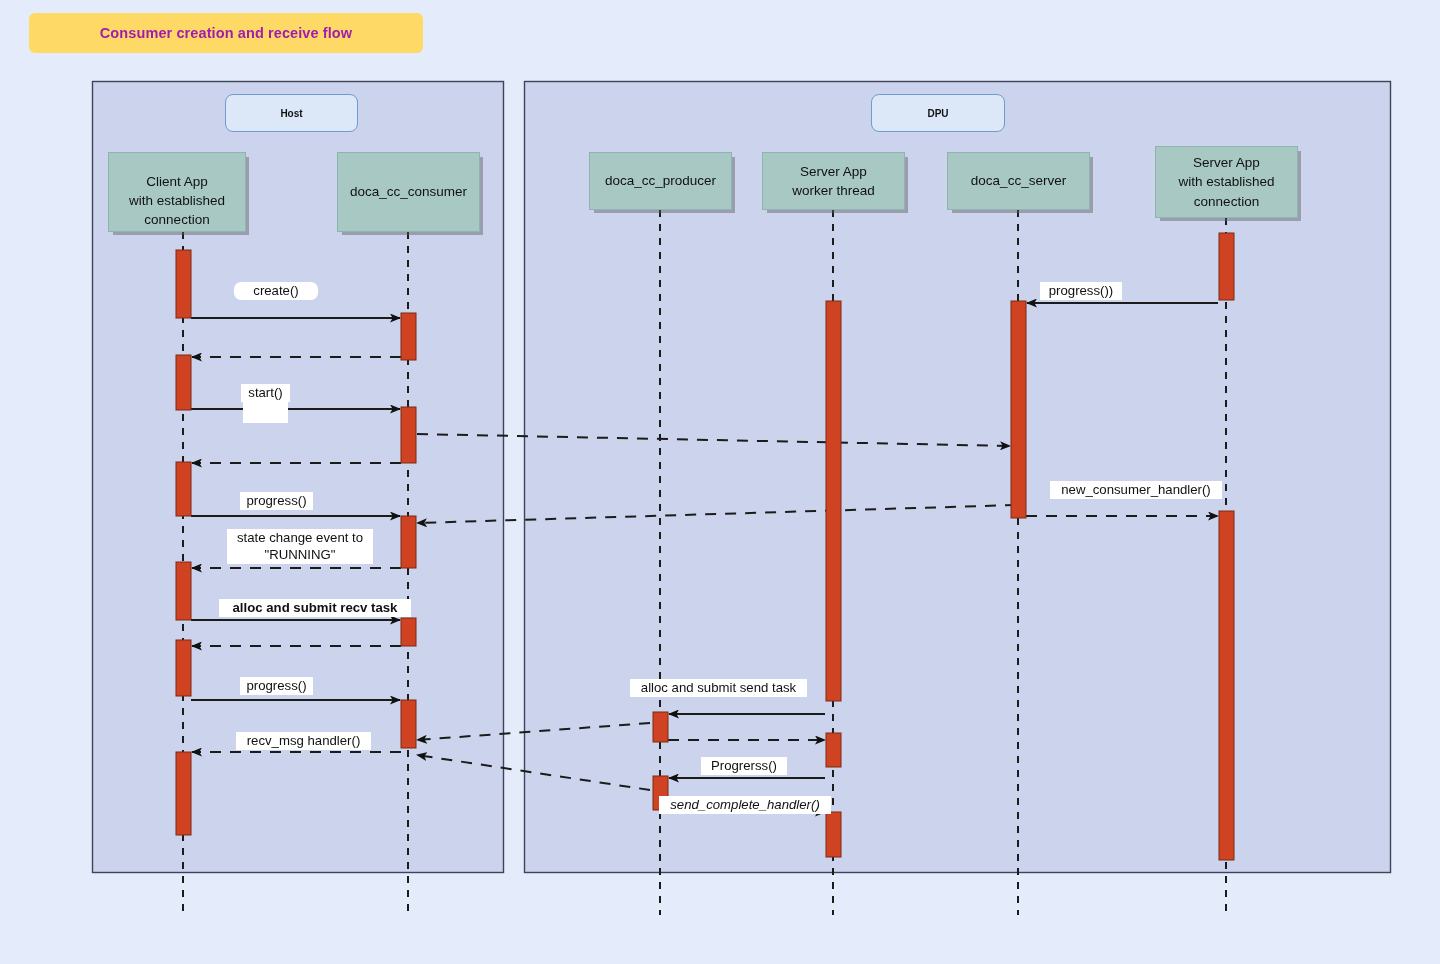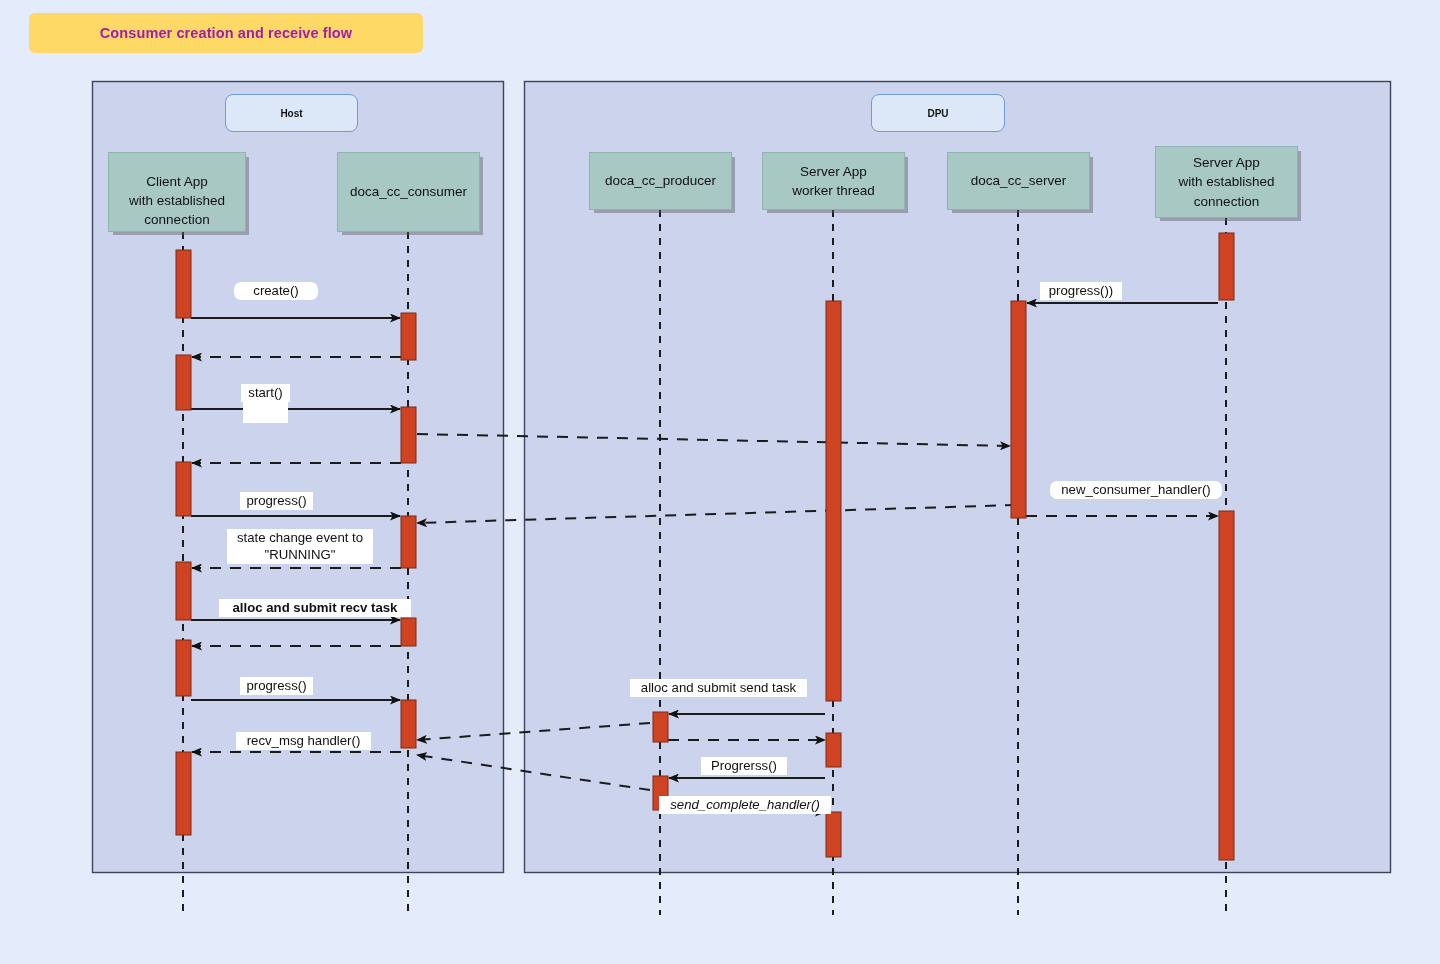--- a/index.html
+++ b/index.html
@@ -175,16 +175,16 @@
     <span>Server App<br>with established<br>connection</span>
   </div>
 <div class="msg-label" style="left: 234px; top: 282px; width: 84px; border-radius: 7px;">create()</div>
 <div class="msg-label" style="left: 241px; top: 384px; width: 49px;">start()</div>
 <div class="msg-label" style="left: 240px; top: 492px; width: 73px;">progress()</div>
 <div class="msg-label two-line" style="left: 227px; top: 529px; width: 146px;">state change event to<br>"RUNNING"</div>
 <div class="msg-label" style="left: 219px; top: 599px; width: 192px; font-weight: bold;">alloc and submit recv task</div>
 <div class="msg-label" style="left: 240px; top: 677px; width: 73px;">progress()</div>
 <div class="msg-label" style="left: 236px; top: 732px; width: 135px;">recv_msg handler()</div>
 <div class="msg-label" style="left: 1040px; top: 282px; width: 82px;">progress())</div>
-<div class="msg-label" style="left: 1050px; top: 481px; width: 172px; border-radius: 7px;">new_consumer_handler()</div>
+<div class="msg-label" style="left: 1050px; top: 481px; width: 172px;">new_consumer_handler()</div>
 <div class="msg-label" style="left: 630px; top: 679px; width: 177px;">alloc and submit send task</div>
 <div class="msg-label" style="left: 701px; top: 757px; width: 86px;">Progrerss()</div>
 <div class="msg-label" style="left: 659px; top: 796px; width: 172px; font-style: italic;">send_complete_handler()</div>
 
 </body></html>

